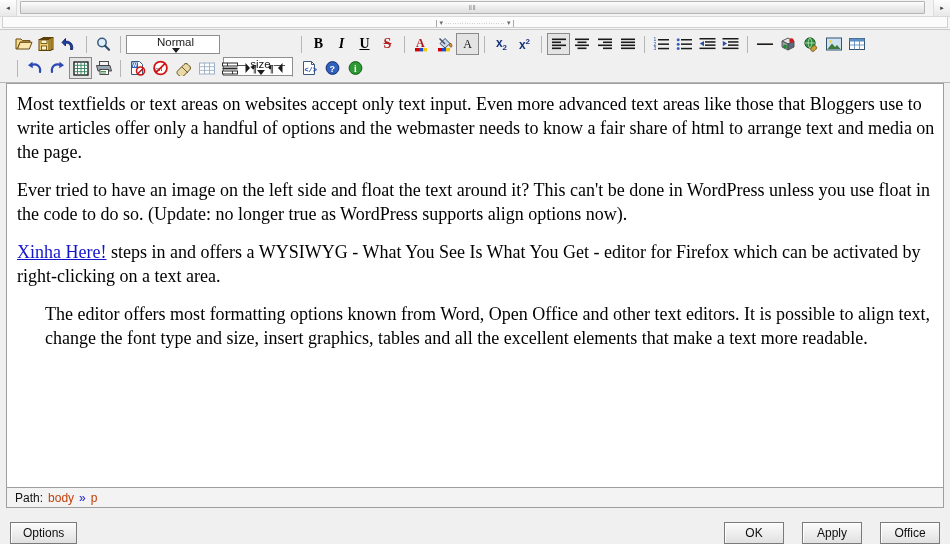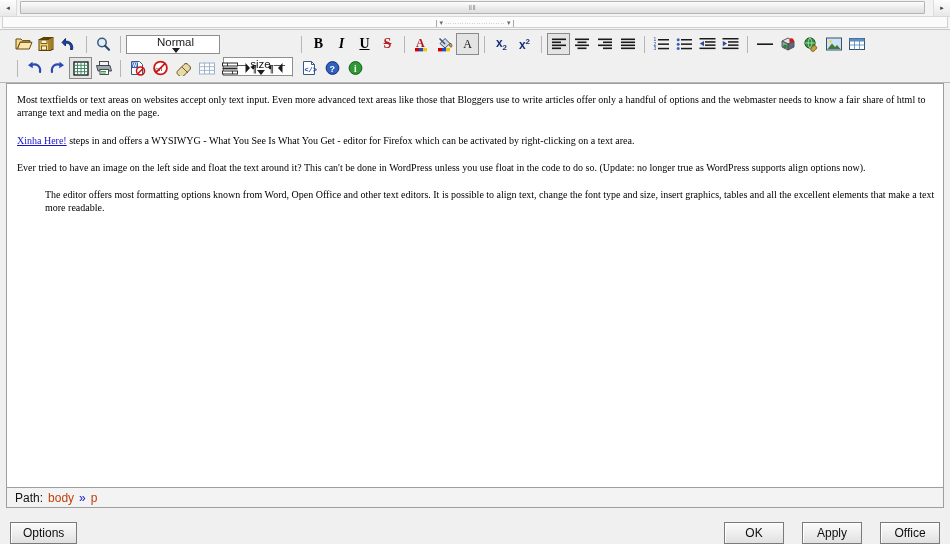--- a/index.html
+++ b/index.html
@@ -157,21 +157,21 @@
     border: 1px solid #9e9e9e;
     border-bottom: none;
     background: #ffffff;
     overflow: hidden;
     position: relative;
     box-sizing: border-box;
   }
   .doc {
     padding: 9px 5px 10px 10px;
     font-family: "Liberation Serif", "DejaVu Serif", serif;
-    font-size: 10px;
+    font-size: 18px;
     line-height: 1.33;
     color: #000000;
   }
   .doc p { margin: 0 0 14px 0; }
   .doc p:last-child { margin-bottom: 0; margin-left: 28px; }
   .doc a {
     color: #1414cc;
     text-decoration: underline;
   }
 
@@ -643,22 +643,22 @@
           <text x="7.1" y="11.6" font-family="Liberation Serif, serif" font-size="9.5" font-weight="bold" fill="#ffffff">i</text>
         </svg>
       </div>
 
     </div>
   </div>
 
   <div class="editor-area">
     <div class="doc">
       <p>Most textfields or text areas on websites accept only text input. Even more advanced text areas like those that Bloggers use to write articles offer only a handful of options and the webmaster needs to know a fair share of html to arrange text and media on the page.</p>
+      <p>Ever tried to have an image on the left side and float the text around it? This can't be done in WordPress unless you use float in the code to do so. (Update: no longer true as WordPress supports align options now).</p>
       <p><a href="#">Xinha Here!</a><span> steps in and offers a WYSIWYG - What You See Is What You Get - editor for Firefox which can be activated by right-clicking on a text area.</span></p>
-      <p>Ever tried to have an image on the left side and float the text around it? This can't be done in WordPress unless you use float in the code to do so. (Update: no longer true as WordPress supports align options now).</p>
       <p>The editor offers most formatting options known from Word, Open Office and other text editors. It is possible to align text, change the font type and size, insert graphics, tables and all the excellent elements that make a text more readable.</p>
     </div>
   </div>
 
   <div class="path-bar">
     <span>Path:</span>
     <span class="crumb">body</span>
     <span class="sepchar">»</span>
     <span class="crumb">p</span>
   </div>

